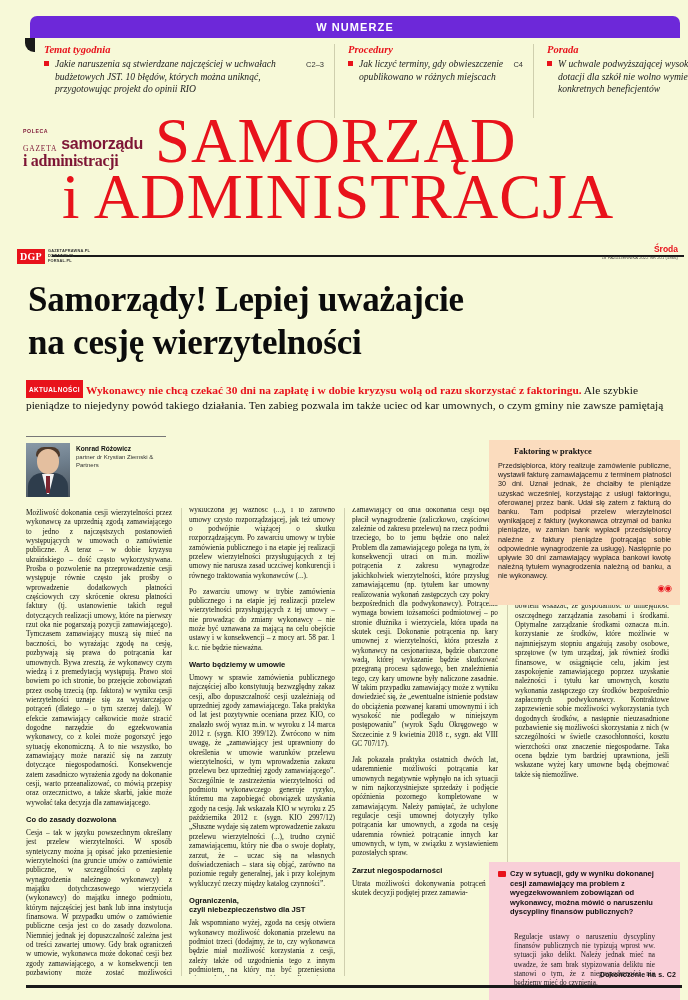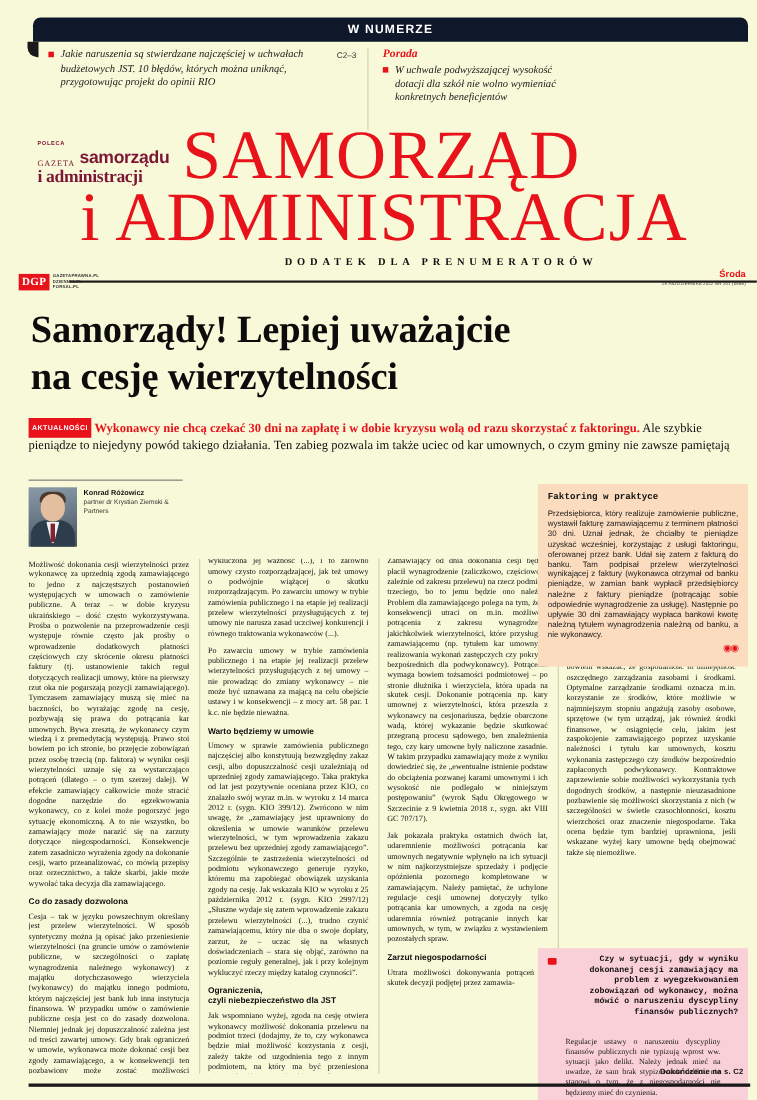--- a/index.html
+++ b/index.html
@@ -16,21 +16,21 @@
     position:relative;
     width:688px;height:1000px;
     background:#f7f9d8;
     box-sizing:border-box;
   }
 
   
   .wn-wrap{position:absolute;left:0;top:8px;width:688px;height:110px;}
   .wn-bar{
     position:absolute;left:30px;top:8px;width:650px;height:22px;
-    background:#0f172a;
+    background:#6d28d9;
     border-radius:7px 7px 0 0;
   }
   .wn-bar .wn-title{
     color:#fff;font-family:"Liberation Sans",sans-serif;
     font-weight:bold;font-size:11px;letter-spacing:1.1px;
     text-align:center;line-height:22px;width:100%;display:block;
   }
   .wn-tab{
     position:absolute;left:25px;top:30px;width:10px;height:14px;
     background:#1a1a1a;border-radius:0 0 0 9px;
@@ -55,21 +55,21 @@
   .wn-sq{
     position:absolute;left:0;top:3px;width:5px;height:5px;background:#e8121b;
   }
   .wn-page{
     font-style:normal;font-size:7.5px;color:#333;
     font-family:"Liberation Sans",sans-serif;
     float:right;margin-top:1px;
   }
 
   
-  .mh{position:absolute;left:11px;top:118px;width:668px;height:140px;}
+  .mh{position:absolute;left:0;top:118px;width:668px;height:140px;}
   .mh-left{
     position:absolute;left:23px;top:10px;width:145px;
   }
   .mh-poleca{
     font-family:"Liberation Sans",sans-serif;font-weight:bold;
     font-size:5.2px;letter-spacing:.6px;color:#7d1535;text-transform:uppercase;
     margin-bottom:1px;
   }
   .mh-gaz{
     font-family:"Liberation Serif",serif;font-size:7.5px;letter-spacing:.8px;
@@ -212,40 +212,40 @@
     font-family:"Liberation Sans",sans-serif;font-weight:bold;
     font-size:7.6px;line-height:9.4px;color:#111;margin:8px 0 3.5px 0;
   }
 
   
   .boxA{
     position:absolute;left:489px;top:440px;width:191px;
     background:#fbdcbe;padding:7px 9px 12px 9px;box-sizing:border-box;
   }
   .boxA h4{
-    margin:0 0 5px 0;
-    font-family:Liberation Mono, monospace;font-weight:bold;
+    margin:0 0 5px 16px;
+    font-family:Liberation Serif, serif;font-weight:bold;
     font-size:8.4px;color:#111;
   }
   .boxA p{
     margin:0;font-family:Liberation Sans, sans-serif;
     font-size:7.2px;line-height:9.2px;text-align:justify;color:#1a1a1a;
   }
   .boxA .mark{
     text-align:right;margin-top:2px;color:#e8121b;font-size:9px;letter-spacing:-1px;
   }
 
   .boxB{
     position:absolute;left:489px;top:862px;width:191px;
     background:#f9cfd8;padding:7px 9px 8px 9px;box-sizing:border-box;
   }
   .boxB .q{
-    font-family:Liberation Mono, monospace;font-weight:bold;
+    font-family:Liberation Sans, sans-serif;font-weight:bold;
     font-size:7.5px;line-height:9.6px;color:#111;margin:0 0 3px 0;
-    position:relative;padding-left:12px;text-align:right;
+    position:relative;padding-left:12px;
   }
   .boxB .qmark{
     position:absolute;left:0;top:2px;width:8px;height:6px;background:#e8121b;
     border-radius:1px;
   }
   .boxB p.a{
     margin:16px;font-family:"Liberation Serif",serif;
     font-size:7.2px;line-height:9.2px;text-align:justify;color:#1a1a1a;
   }
 
@@ -265,27 +265,36 @@
 <div class="page">
 
   <div class="wn-wrap">
     <div class="wn-bar">
       <span class="wn-title">W NUMERZE</span>
     </div>
     <div class="wn-tab"></div>
     <div class="wn-cols">
 
       <div class="wn-col c1">
+        <div class="wn-kicker">Temat tygodnia</div>
         <div class="wn-item">
           <span class="wn-sq"></span>
           <span class="wn-page">C2–3</span>
           <span>Jakie naruszenia są stwierdzane najczęściej w uchwałach budżetowych JST. 10 błędów, których można uniknąć, przygotowując projekt do opinii RIO</span>
         </div>
       </div>
 
+      <div class="wn-col c2">
+        <div class="wn-kicker">Procedury</div>
+        <div class="wn-item">
+          <span class="wn-sq"></span>
+          <span class="wn-page">C4</span>
+          <span>Jak liczyć terminy, gdy obwieszczenie opublikowano w różnych miejscach</span>
+        </div>
+      </div>
 
       <div class="wn-col c3">
         <div class="wn-kicker">Porada</div>
         <div class="wn-item">
           <span class="wn-sq"></span>
           
           <span>W uchwale podwyższającej wysokość dotacji dla szkół nie wolno wymieniać konkretnych beneficjentów</span>
         </div>
       </div>
 
@@ -297,21 +306,20 @@
       <div class="mh-poleca">POLECA</div>
       <div>
         <span class="mh-gaz">GAZETA</span>
         <span class="mh-sam">samorządu</span>
       </div>
       <div class="mh-adm">i administracji</div>
     </div>
 
     <div class="mh-big1">SAMORZĄD</div>
     <div class="mh-big2">i ADMINISTRACJA</div>
-    <div class="mh-sub">DODATEK DLA PRENUMERATORÓW</div>
     <div class="mh-rule"></div>
   </div>
 
   <div class="dgp">
     <span>DGP</span>
   </div>
   <div class="dgp-txt" style="white-space:pre-line">GAZETAPRAWNA.PL
 DZIENNIK.PL
 FORSAL.PL</div>
   <div class="mh-sroda">Środa</div>

